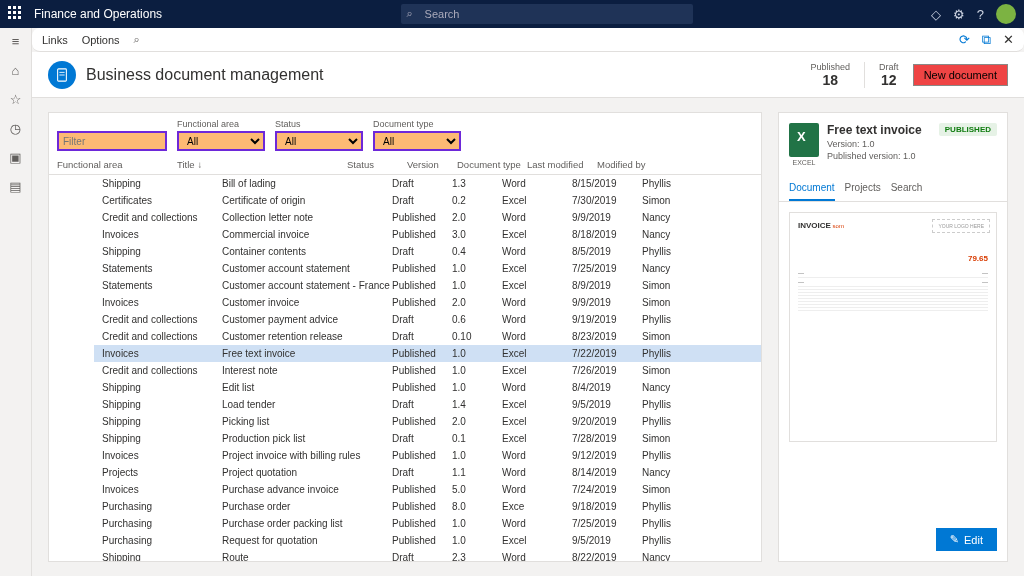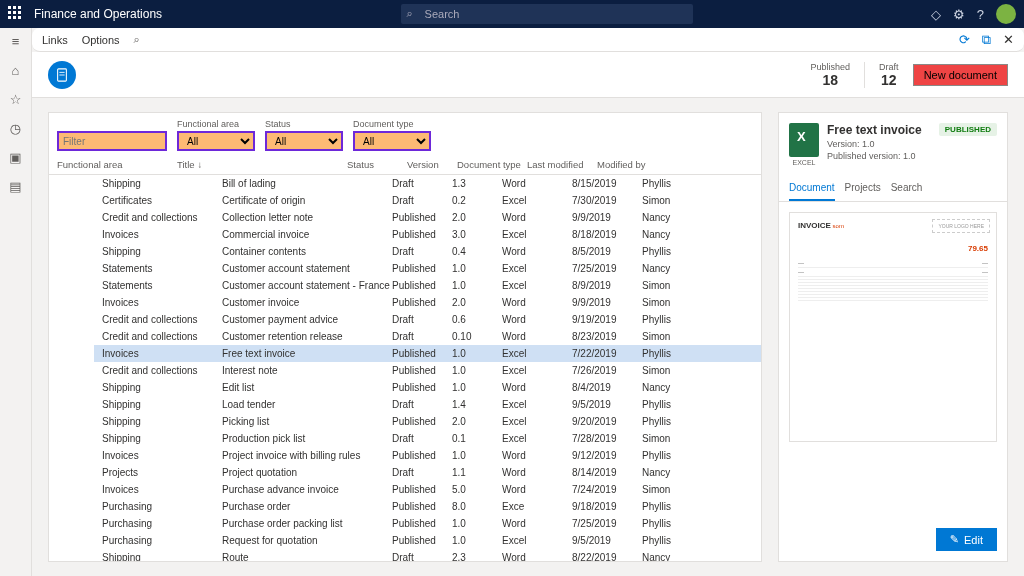--- a/index.html
+++ b/index.html
@@ -43,21 +43,21 @@
 .hdr .newbtn { border: 1px solid #8a8886; background: #ef4444; padding: 4px 10px; font-size: 11px; cursor: pointer; }
 
 
 .main { position: absolute; top: 98px; left: 32px; right: 0; bottom: 0; padding: 14px 16px; display: flex; gap: 16px; }
 .tablewrap { flex: 1; background: #fff; border: 1px solid #e1dfdd; display: flex; flex-direction: column; overflow: hidden; }
 .filters { display: flex; padding: 6px 8px 4px; gap: 10px; align-items: flex-end; }
 .filters .fcol { display: flex; flex-direction: column; }
 .filters .fcol label { font-size: 9px; color: #605e5c; margin-bottom: 2px; }
 .filters input, .filters select { height: 20px; border: 2px solid #6d28d9; font-size: 10px; padding: 0 4px; background: #fdba74; }
 .filters .flt { width: 110px; }
-.filters .sel { width: 78px; }
+.filters .sel { width: 88px; }
 
 .thead { display: grid; grid-template-columns: 120px 170px 60px 50px 70px 70px 70px; padding: 4px 8px; border-bottom: 1px solid #e1dfdd; font-size: 9.5px; color: #605e5c; }
 .thead .th { cursor: pointer; display: flex; align-items: center; gap: 3px; }
 .tbody { flex: 1; overflow-y: auto; padding-left: 45px; }
 .trow { display: grid; grid-template-columns: 120px 170px 60px 50px 70px 70px 70px; padding: 3px 8px; font-size: 10px; color: #323130; cursor: pointer; }
 .trow.sel { background: #cfe0f4; }
 .tbody::-webkit-scrollbar { width: 6px; }
 .tbody::-webkit-scrollbar-thumb { background: #c8c6c4; }
 
 
@@ -71,21 +71,21 @@
 .side .meta .sub { font-size: 9px; color: #605e5c; line-height: 1.3; }
 .side .badge { align-self: flex-start; background: #e6f2e6; color: #107c10; font-size: 8px; padding: 2px 6px; border-radius: 2px; font-weight: 600; }
 .side .tabs { display: flex; border-bottom: 1px solid #e1dfdd; padding: 0 10px; gap: 10px; }
 .side .tab { font-size: 10px; padding: 6px 0; cursor: pointer; color: #605e5c; border-bottom: 2px solid transparent; }
 .side .tab.act { color: #0078d4; border-bottom-color: #0078d4; }
 .side .preview { flex: 1; padding: 10px; overflow: hidden; }
 .side .doc { border: 1px solid #e1dfdd; height: 230px; padding: 8px; font-size: 6px; position: relative; }
 .side .doc .logo { position: absolute; right: 6px; top: 6px; border: 1px dashed #ccc; padding: 3px 5px; font-size: 5px; color: #999; }
 .side .doc .inv { font-size: 8px; font-weight: bold; }
 .side .doc .accent { color: #d83b01; }
-.side .doc .amt { text-align: right; color: #d83b01; font-weight: bold; font-size: 8px; margin-top: 14px; }
+.side .doc .amt { text-align: right; color: #d83b01; font-weight: bold; font-size: 8px; margin-top: 24px; }
 .side .doc .lines { margin-top: 6px; }
 .side .doc .ln { display: flex; justify-content: space-between; border-bottom: 1px solid #eee; padding: 1px 0; color: #666; }
 .side .foot { padding: 10px; display: flex; justify-content: flex-end; }
 .side .editbtn { background: #0078d4; color: #fff; border: none; padding: 5px 14px; font-size: 11px; cursor: pointer; display: flex; align-items: center; gap: 5px; }
 </style>
 </head>
 <body>
 
 <div class="topbar">
   <div class="waffle">
@@ -133,20 +133,21 @@
 </div>
 
 <div class="hdr">
   <div class="circ">
     <svg viewBox="0 0 16 16">
         <rect x="3" y="1" width="10" height="14" rx="1" fill="none" stroke="#fff" stroke-width="1.2"></rect>
         <line x1="5" y1="5" x2="11" y2="5" stroke="#fff"></line>
         <line x1="5" y1="8" x2="11" y2="8" stroke="#fff"></line>
       </svg>
   </div>
+  <h1>Business document management</h1>
   <div class="stats">
     <div class="stat">
       <div class="lbl">Published</div>
       <div class="num">18</div>
     </div>
     <div class="divv"></div>
     <div class="stat">
       <div class="lbl">Draft</div>
       <div class="num">12</div>
     </div>

